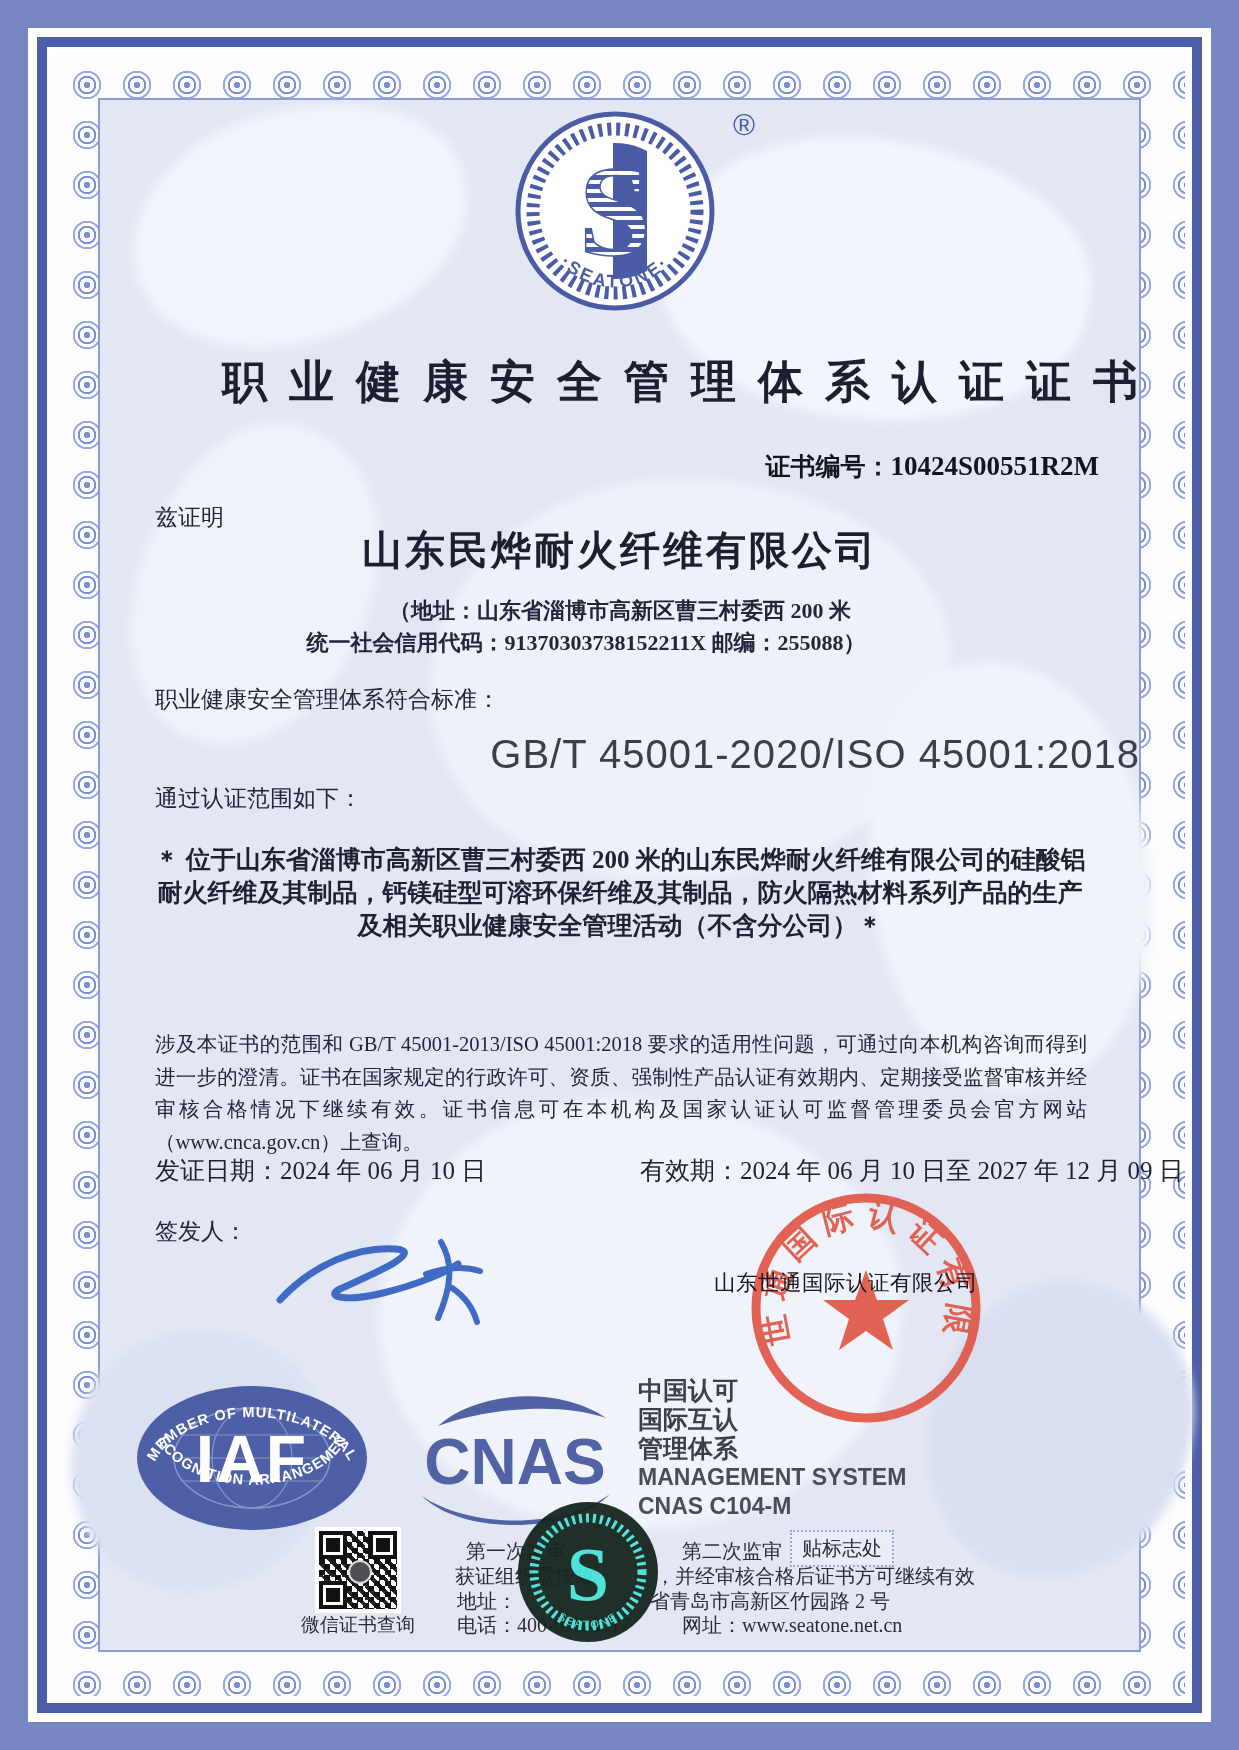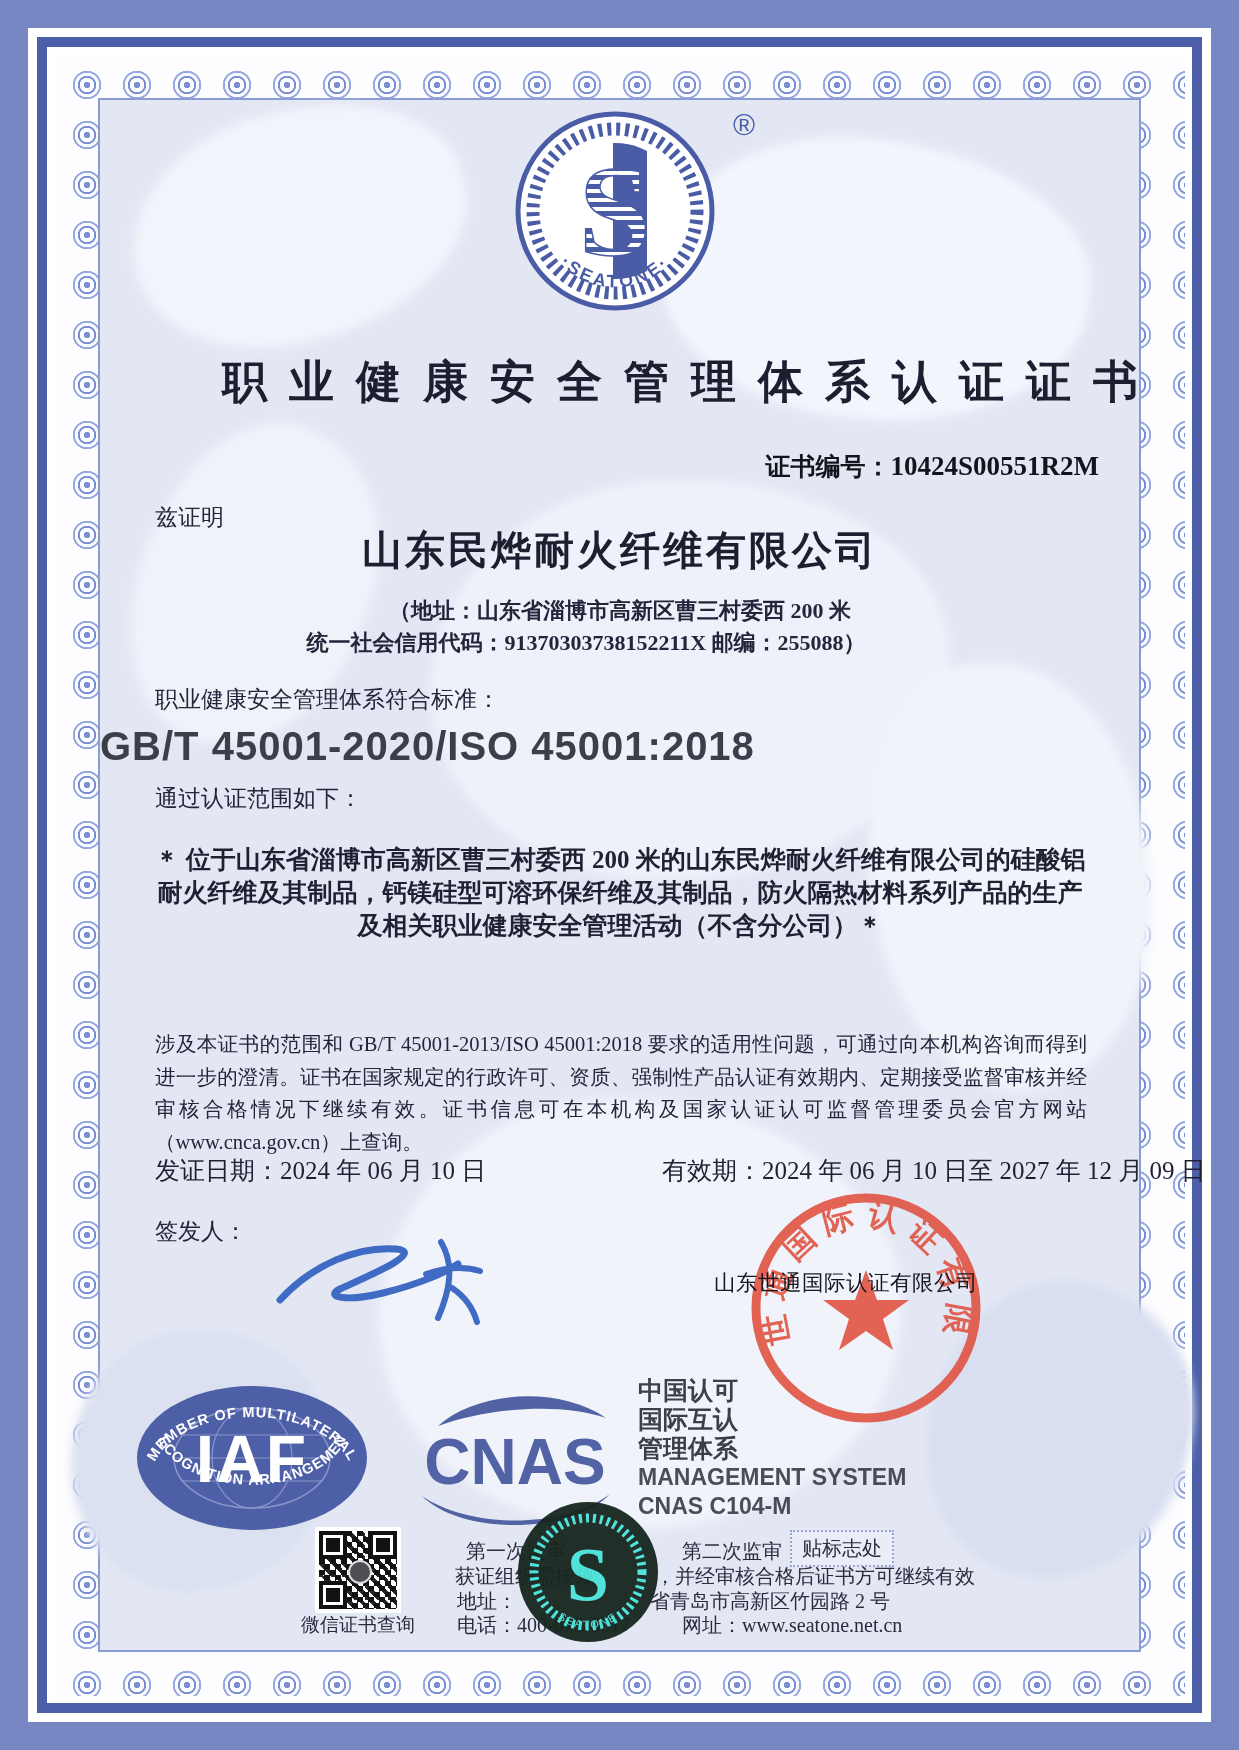--- a/index.html
+++ b/index.html
@@ -18,21 +18,21 @@
     background-size:50px 50px;background-position:8px 6px;}
   .paper{position:absolute;inset:98px;background:#e3e7f4;border:2px solid #8a9bd6;}
   .cloud{position:absolute;border-radius:48% 52% 55% 45%/55% 45% 52% 48%;filter:blur(5px);}
   .content{position:absolute;inset:0;}
   .sans{font-family:"Liberation Sans","DejaVu Sans",sans-serif;}
   .title{font-size:45px;font-weight:600;letter-spacing:22px;text-align:right;color:#1d1f30;white-space:nowrap;}
   .certno{font-size:25px;font-weight:700;color:#14141c;white-space:nowrap;}
   .company{font-size:40px;font-weight:700;letter-spacing:3px;text-align:center;color:#1d1f30;white-space:nowrap;}
   .addr{font-size:22px;font-weight:600;text-align:center;color:#23253a;white-space:nowrap;}
   .label{font-size:23px;color:#23253a;white-space:nowrap;}
-  .standard{font-size:40px;font-weight:700;letter-spacing:1px;text-align:left;color:#3c3f4a;white-space:nowrap;}
+  .standard{font-size:40px;font-weight:400;letter-spacing:1px;text-align:right;color:#3c3f4a;white-space:nowrap;margin-top:8px;}
   .scope{font-size:25px;font-weight:700;line-height:33px;text-align:center;color:#1f2133;}
   .disclaimer{font-size:20.5px;line-height:32.5px;text-align:justify;color:#23253a;}
   .dateline{font-size:25px;color:#1f2133;white-space:nowrap;}
   .issuer{font-size:21.5px;letter-spacing:0.5px;color:#17171f;white-space:nowrap;}
   .cnblock div{font-size:25px;font-weight:700;color:#3c3f4a;line-height:29px;white-space:nowrap;}
   .cnblock .en{font-family:"Liberation Sans","DejaVu Sans",sans-serif;font-size:23px;color:#4a4d58;}
   .foot{font-size:20px;color:#2a2c3e;white-space:nowrap;}
   .sticker-box{border:2px dotted #9aa7d6;padding:3px 10px;font-size:20px;color:#2a2c3e;background:rgba(255,255,255,0.25);}
   .qr-wrap{position:absolute;background:#ffffff;padding:4px;}
   .qr{position:relative;width:78px;height:78px;
@@ -107,21 +107,21 @@
     <div class="abs standard sans" style="left:100px;top:724px;width:1040px;">GB/T 45001-2020/ISO 45001:2018</div>
 
     <div class="abs label" style="left:155px;top:783px;">通过认证范围如下：</div>
     <div class="abs scope" style="left:150px;top:843px;width:940px;">＊ 位于山东省淄博市高新区曹三村委西 200 米的山东民烨耐火纤维有限公司的硅酸铝耐火纤维及其制品，钙镁硅型可溶环保纤维及其制品，防火隔热材料系列产品的生产及相关职业健康安全管理活动（不含分公司）＊</div>
 
     <div class="abs disclaimer" style="left:155px;top:1028px;width:932px;">涉及本证书的范围和 GB/T 45001-2013/ISO 45001:2018 要求的适用性问题，可通过向本机构咨询而得到进一步的澄清。证书在国家规定的行政许可、资质、强制性产品认证有效期内、定期接受监督审核并经审核合格情况下继续有效。证书信息可在本机构及国家认证认可监督管理委员会官方网站（www.cnca.gov.cn）上查询。</div>
 
     <div class="abs dateline" style="left:155px;top:1154px;">
       <span>发证日期：</span><span>2024 年 06 月 10 日</span>
     </div>
-    <div class="abs dateline" style="left:640px;top:1154px;margin-left:22px;">
+    <div class="abs dateline" style="left:640px;top:1154px;">
       <span>有效期：</span><span>2024 年 06 月 10 日至 2027 年 12 月 09 日</span>
     </div>
 
     <div class="abs label" style="left:155px;top:1216px;">签发人：</div>
     <svg class="abs" style="left:268px;top:1222px;" width="230" height="120" viewBox="0 0 230 120">
       <path d="M12 78 C45 42 90 24 128 27 C158 30 100 54 72 67 C56 75 78 80 115 71 C152 62 178 50 190 42" stroke="#3f6bc5" stroke-width="7" fill="none" stroke-linecap="round"></path>
       <path d="M173 20 C186 42 183 66 170 96 M158 52 C176 46 196 44 212 49 M184 66 C196 74 205 86 209 100" stroke="#3f6bc5" stroke-width="6" fill="none" stroke-linecap="round"></path>
     </svg>
 
     <svg class="abs" style="left:746px;top:1188px;opacity:0.88;" width="240" height="240" viewBox="0 0 240 240">

